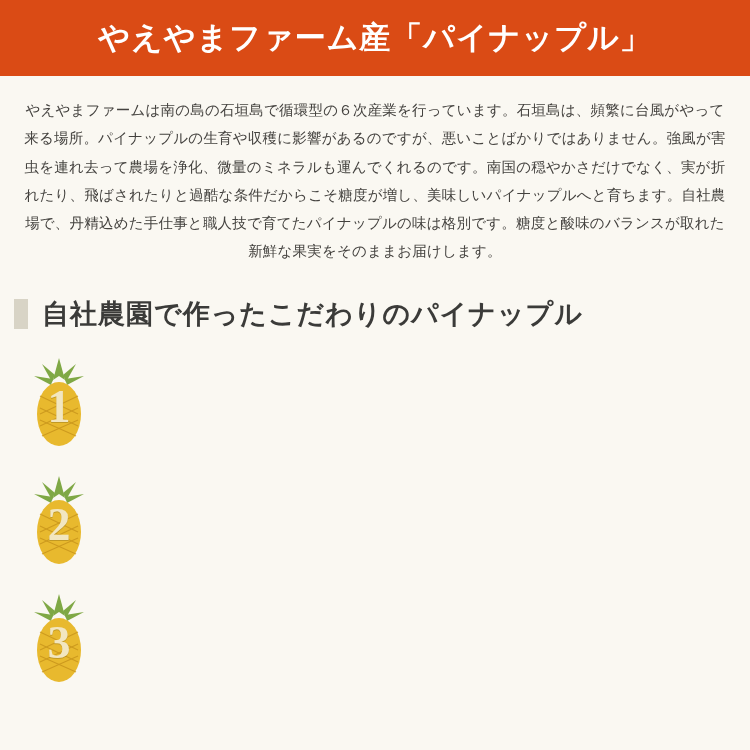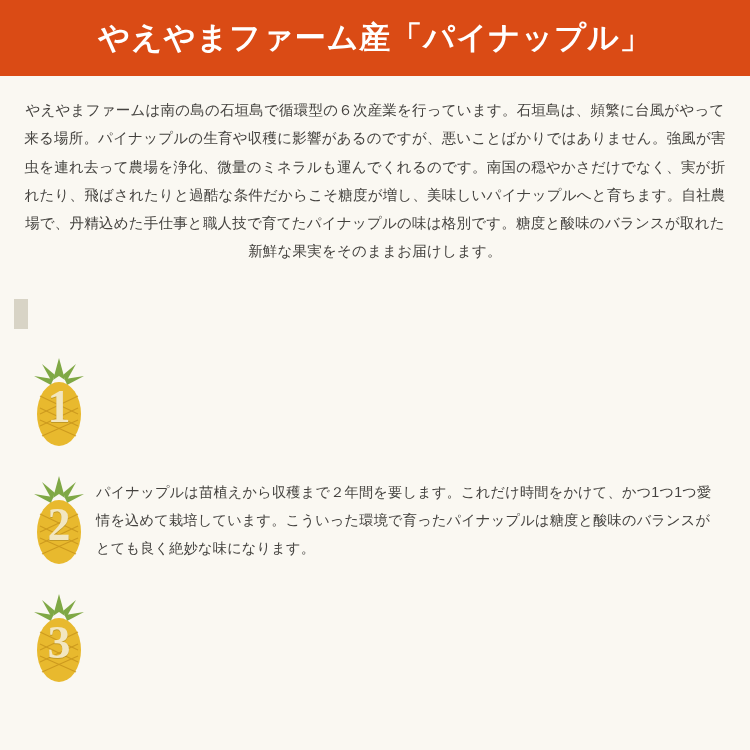--- a/index.html
+++ b/index.html
@@ -136,20 +136,21 @@
   <div class="banner">
     <div class="banner-title">やえやまファーム産「パイナップル」</div>
   </div>
 
   <div class="intro">
     <p>やえやまファームは南の島の石垣島で循環型の６次産業を行っています。石垣島は、頻繁に台風がやって来る場所。パイナップルの生育や収穫に影響があるのですが、悪いことばかりではありません。強風が害虫を連れ去って農場を浄化、微量のミネラルも運んでくれるのです。南国の穏やかさだけでなく、実が折れたり、飛ばされたりと過酷な条件だからこそ糖度が増し、美味しいパイナップルへと育ちます。自社農場で、丹精込めた手仕事と職人技で育てたパイナップルの味は格別です。糖度と酸味のバランスが取れた新鮮な果実をそのままお届けします。</p>
   </div>
 
   <div class="section-heading">
     <div class="rule"></div>
+    <h2>自社農園で作ったこだわりのパイナップル</h2>
     <div class="rule rule-right"></div>
   </div>
 
   <div class="items">
 
     <div class="item">
       <div class="item-figure">
         <svg class="pine" viewBox="0 0 74 96">
           <g fill="#7fa845">
             <path d="M37 4 L31 26 L37 22 Z"></path>
@@ -189,23 +190,20 @@
             <path d="M18 42 L56 60"></path>
               <path d="M18 54 L56 72"></path>
               <path d="M18 66 L54 82"></path>
             <path d="M56 42 L18 60"></path>
               <path d="M56 54 L18 72"></path>
               <path d="M56 66 L20 82"></path>
           </g>
         </svg>
         <div class="num">2</div>
       </div>
-      <div class="item-body">
-        <p>パイナップルは苗植えから収穫まで２年間を要します。これだけ時間をかけて、かつ1つ1つ愛情を込めて栽培しています。こういった環境で育ったパイナップルは糖度と酸味のバランスがとても良く絶妙な味になります。</p>
-      </div>
     </div>
 
     <div class="item">
       <div class="item-figure">
         <svg class="pine" viewBox="0 0 74 96">
           <g fill="#7fa845">
             <path d="M37 4 L31 26 L37 22 Z"></path>
             <path d="M37 4 L43 26 L37 22 Z"></path>
             <path d="M20 10 L30 28 L33 21 Z"></path>
             <path d="M54 10 L44 28 L41 21 Z"></path>

